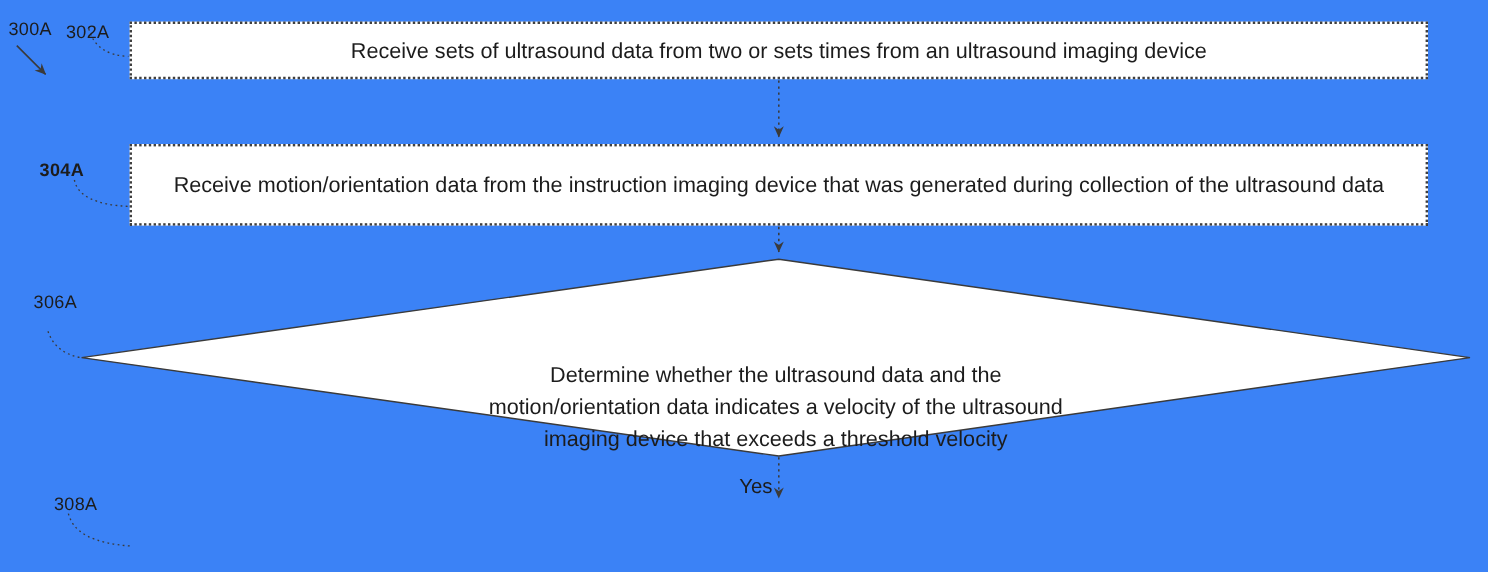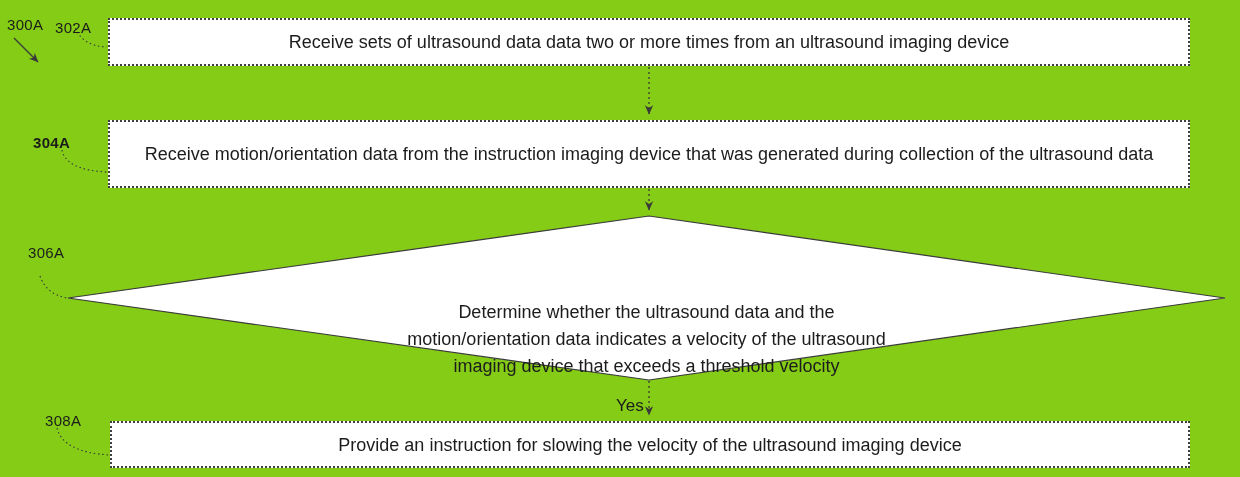--- a/index.html
+++ b/index.html
@@ -4,21 +4,21 @@
 <style>
   html, body {
     margin: 0;
     padding: 0;
     background: #ffffff;
   }
   .canvas {
     position: relative;
     width: 1240px;
     height: 477px;
-    background: #84cc16;
+    background: #3b82f6;
     font-family: "Liberation Sans", sans-serif;
     color: #1c1c1c;
     overflow: hidden;
   }
   .connector-layer {
     position: absolute;
     left: 0;
     top: 0;
     width: 1240px;
     height: 477px;
@@ -98,27 +98,24 @@
     <path d="M 57 428 Q 63 452 109 455" fill="none" stroke="#3a3a3a" stroke-width="1.1" stroke-dasharray="1.5 2.8"></path>
   </svg>
 
   <div class="ref-label fig-label">300A</div>
   <div class="ref-label ref-302A">302A</div>
   <div class="ref-label ref-304A">304A</div>
   <div class="ref-label ref-306A">306A</div>
   <div class="ref-label ref-308A">308A</div>
 
   <div class="box box-302A">
-    <span>Receive sets of ultrasound data data two or more times from an ultrasound imaging device</span>
+    <span>Receive sets of ultrasound data from two or sets times from an ultrasound imaging device</span>
   </div>
   <div class="box box-304A">
     <span>Receive motion/orientation data from the instruction imaging device that was generated during collection of the ultrasound data</span>
-  </div>
-  <div class="box box-308A">
-    <span>Provide an instruction for slowing the velocity of the ultrasound imaging device</span>
   </div>
 
   <div class="diamond-text-wrap">
     <span class="inner">Determine whether the ultrasound data and the motion/orientation data indicates a velocity of the ultrasound imaging device that exceeds a threshold velocity</span>
   </div>
 
   <div class="yes-label">Yes</div>
 
 </div>
 

